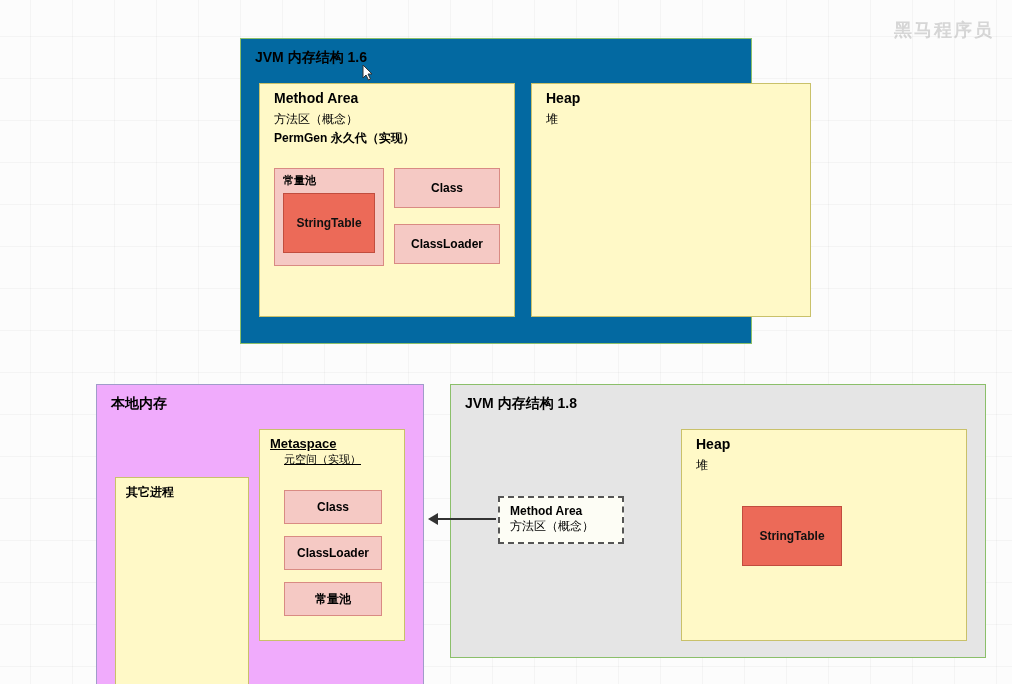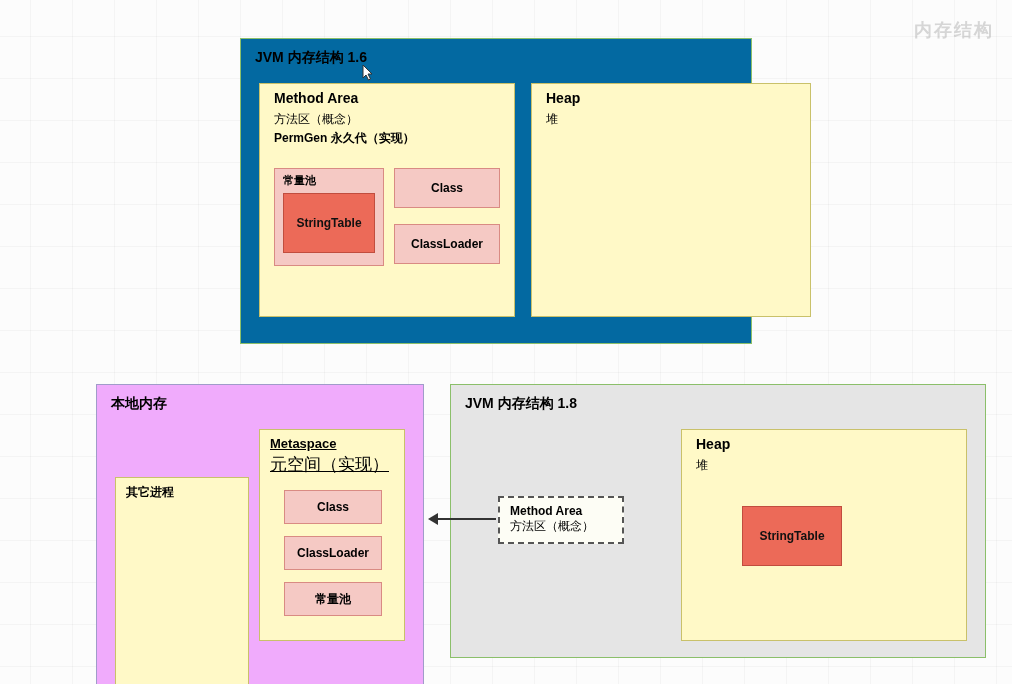--- a/index.html
+++ b/index.html
@@ -115,21 +115,21 @@
   .cursor-icon {
     position: absolute; left: 362px; top: 64px;
     width: 14px; height: 18px;
     pointer-events: none;
   }
 </style>
 </head>
 <body>
 
 <div class="grid-bg"></div>
-<div class="watermark">内存结构</div>
+<div class="watermark">黑马程序员</div>
 
 <div class="box jvm16">
   <div class="title">JVM 内存结构 1.6</div>
 
   <div class="yellow method16">
     <div class="title" style="padding-top:6px">Method Area</div>
     <div class="subtitle">方法区（概念）</div>
     <div class="subtitle" style="font-weight:700">PermGen 永久代（实现）</div>
 
     <div class="pink constpool16">
@@ -152,21 +152,21 @@
 
 <div class="box native">
   <div class="title">本地内存</div>
 
   <div class="yellow other-proc">
     <div class="title" style="padding:6px 10px;font-size:12px">其它进程</div>
   </div>
 
   <div class="yellow metaspace">
     <div class="title" style="padding:6px 10px 0 10px;font-size:13px">Metaspace</div>
-    <div class="subtitle" style="padding:0 10px;font-size:17px">元空间（实现）</div>
+    <div class="subtitle" style="padding:0 24px;font-size:11px">元空间（实现）</div>
     <div class="pink meta-class">Class</div>
     <div class="pink meta-loader">ClassLoader</div>
     <div class="pink meta-const">常量池</div>
   </div>
 </div>
 
 <div class="box jvm18">
   <div class="title">JVM 内存结构 1.8</div>
 
   <div class="yellow heap18">

